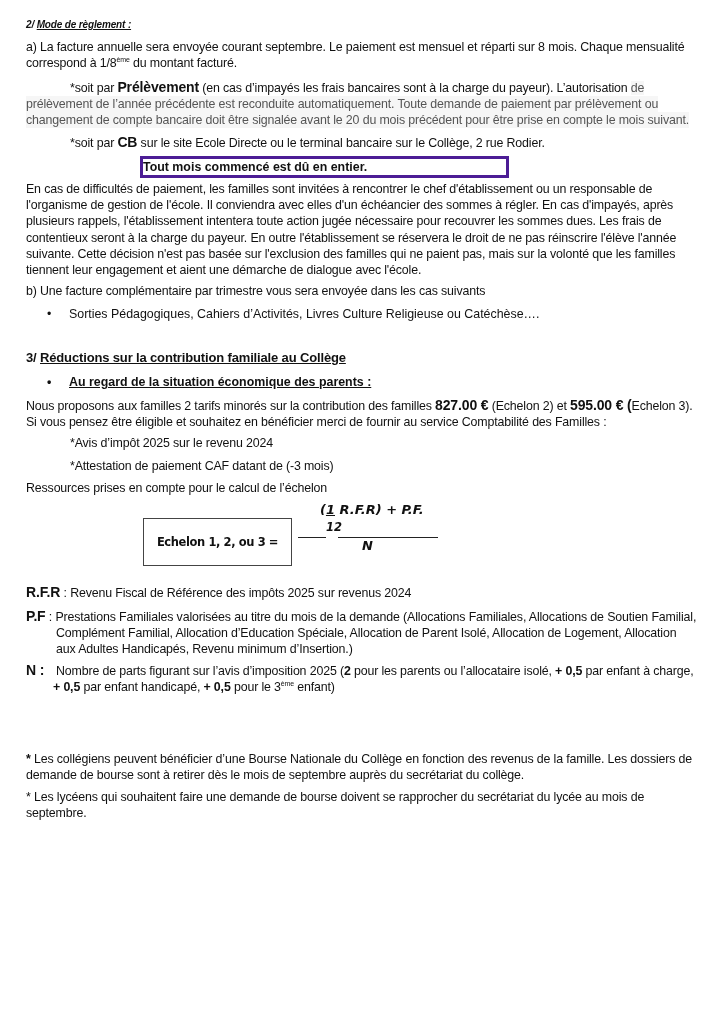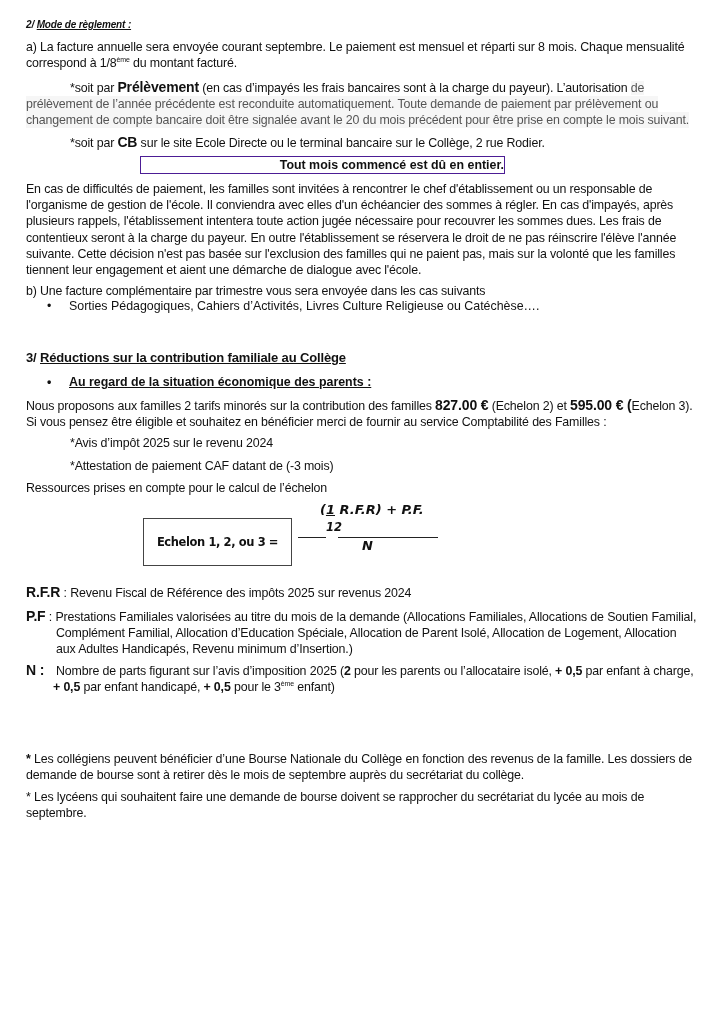--- a/index.html
+++ b/index.html
@@ -13,21 +13,21 @@
     .txt { left: 26px; width: 680px; letter-spacing: -0.15px; }
     .h2 { font-weight: bold; font-style: italic; font-size: 10px; }
     .h3 { font-weight: bold; font-size: 13px; }
     .u { text-decoration: underline; }
     .gray { color: #555555; background: #f6f6f6; }
     b { font-weight: bold; }
     .big { font-size: 14px; }
     sup { font-size: 7px; line-height: 0; vertical-align: 5px; }
     .notice-box {
       left: 140px; top: 156px; width: 363px; height: 16px;
-      border: 1px solid #4c1d95; text-align: right; font-weight: bold; line-height: 16px;
+      border: 3px solid #4c1d95; text-align: left; font-weight: bold; line-height: 16px;
     }
     .bullet { left: 47px; }
     .echelon-box {
       left: 143px; top: 518px; width: 147px; height: 46px; border: 1.5px solid #444;
       font-family: "DejaVu Sans", sans-serif; font-weight: bold; font-size: 11.5px;
       display: flex; align-items: center; justify-content: center; letter-spacing: -0.4px;
     }
     .formula { font-family: "DejaVu Sans", sans-serif; font-weight: bold; font-style: italic; font-size: 13px; }
     .frac-line { height: 0; border-top: 1.2px solid #222; }
     .label-b { font-weight: bold; font-size: 14px; }
@@ -62,21 +62,21 @@
 
   <div class="abs txt" style="top:181px; line-height:16.2px;">
     <div>En cas de difficultés de paiement, les familles sont invitées à rencontrer le chef d'établissement ou un responsable de</div>
     <div>l'organisme de gestion de l'école. Il conviendra avec elles d'un échéancier des sommes à régler. En cas d'impayés, après</div>
     <div>plusieurs rappels, l'établissement intentera toute action jugée nécessaire pour recouvrer les sommes dues. Les frais de</div>
     <div>contentieux seront à la charge du payeur. En outre l'établissement se réservera le droit de ne pas réinscrire l'élève l'année</div>
     <div>suivante. Cette décision n'est pas basée sur l'exclusion des familles qui ne paient pas, mais sur la volonté que les familles</div>
     <div>tiennent leur engagement et aient une démarche de dialogue avec l'école.</div>
   </div>
 
-  <div class="abs bullet" style="top:298px;">
+  <div class="abs bullet" style="top:306px;">
     <span style="display:inline-block; width:22px;">•</span><span>Sorties Pédagogiques, Cahiers d’Activités, Livres Culture Religieuse ou Catéchèse….</span>
   </div>
 
   <div class="abs txt h3" style="top:350px;">
     <span>3/ </span><span class="u">Réductions sur la contribution familiale au Collège</span>
   </div>
 
   <div class="abs bullet" style="top:374px; font-weight:bold;">
     <span style="display:inline-block; width:22px;">•</span><span class="u">Au regard de la situation économique des parents :</span>
   </div>

